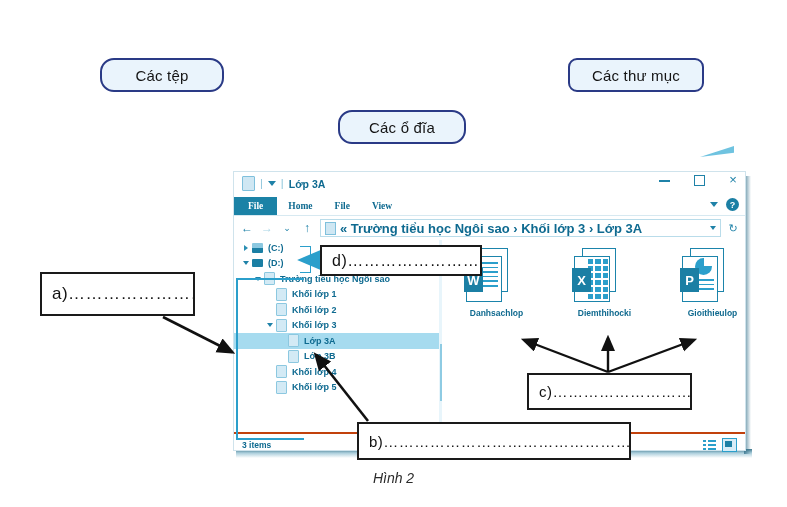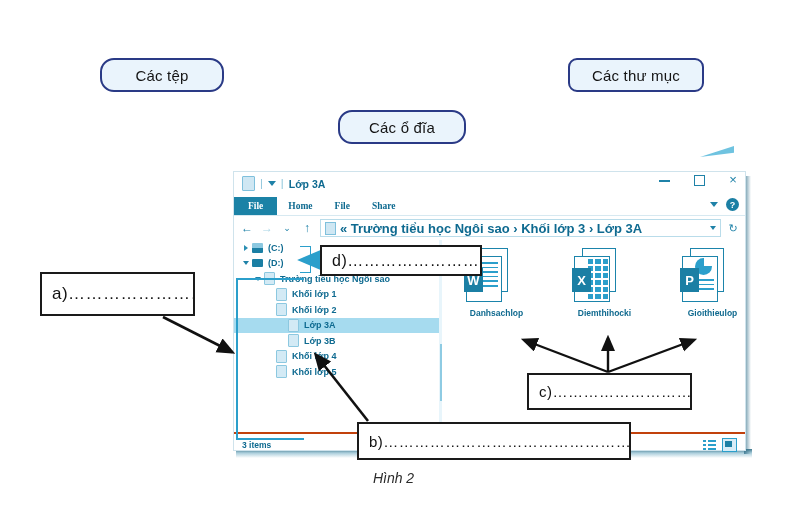--- a/index.html
+++ b/index.html
@@ -202,21 +202,21 @@
         <span class="wc wc-max"></span>
         <span class="wc wc-close">×</span>
       </div>
     </div>
 
     <div class="ribbon">
       <div class="rb-tabs">
         <div class="rb-tab file">File</div>
         <div class="rb-tab">Home</div>
         <div class="rb-tab">File</div>
-        <div class="rb-tab">Share</div>
+        <div class="rb-tab">View</div>
       </div>
       <div class="rb-right">
         <span class="rb-chev"></span>
         <span class="rb-help">?</span>
       </div>
     </div>
 
     <div class="addrbar">
       <span class="navbtn">←</span>
       <span class="navbtn dim">→</span>
@@ -262,20 +262,28 @@
               <span style="display: inline-block; width: 30px; flex: 0 0 auto;"></span>
               <span class="tw"></span>
               <span class="fico"></span>
               <span class="tlabel">Khối lớp 1</span>
             </div>
             <div class="tree-row">
               <span style="display: inline-block; width: 30px; flex: 0 0 auto;"></span>
               <span class="tw"></span>
               <span class="fico"></span>
               <span class="tlabel">Khối lớp 2</span>
+            </div>
+            <div class="tree-row">
+              <span style="display: inline-block; width: 30px; flex: 0 0 auto;"></span>
+              <span class="tw">
+                <i class="tw-open"></i>
+              </span>
+              <span class="fico"></span>
+              <span class="tlabel">Khối lớp 3</span>
             </div>
             <div class="tree-row sel">
               <span style="display: inline-block; width: 42px; flex: 0 0 auto;"></span>
               <span class="tw"></span>
               <span class="fico"></span>
               <span class="tlabel">Lớp 3A</span>
             </div>
             <div class="tree-row">
               <span style="display: inline-block; width: 42px; flex: 0 0 auto;"></span>
               <span class="tw"></span>

